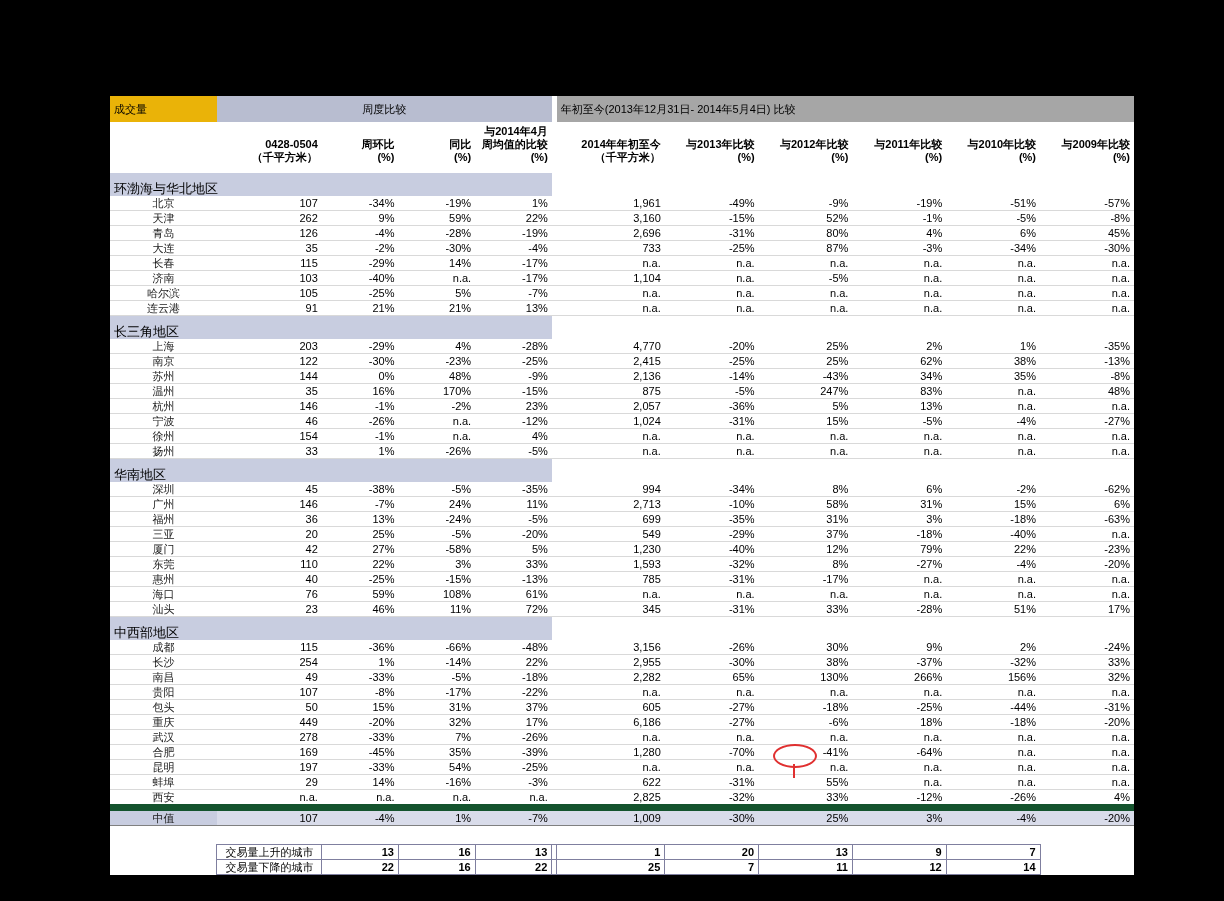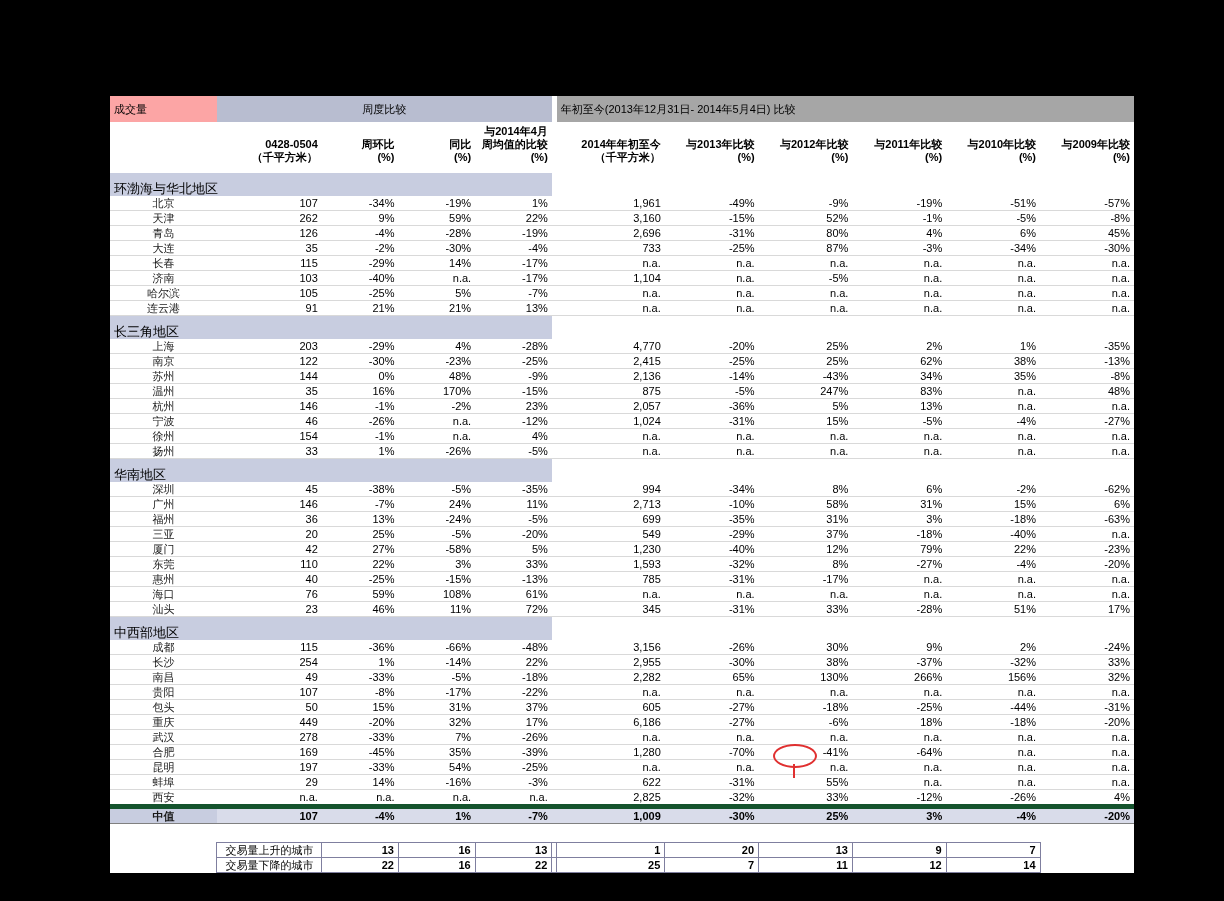--- a/index.html
+++ b/index.html
@@ -4,27 +4,27 @@
 <style>
   html,body{margin:0;padding:0;background:#000;}
   body{width:1224px;height:901px;font-family:"Liberation Sans",sans-serif;}
   #sheet{position:absolute;left:110px;top:96px;width:1024px;background:#ffffff;}
   table{border-collapse:collapse;width:1024px;table-layout:fixed;}
   td,th{font-size:11px;color:#000;padding:0 4px;vertical-align:bottom;line-height:14px;height:14px;white-space:nowrap;}
   .num{text-align:right;}
   .city{text-align:center;color:#1a1a1a;margin-top:48px;}
   .hdr-group{background:#b8bdd0;font-weight:normal;text-align:center;font-size:11px;height:26px;vertical-align:middle;}
   .hdr-group2{background:#a6a6a6;font-weight:normal;text-align:left;font-size:11px;height:26px;vertical-align:middle;}
-  .hdr-left{background:#fca5a5;text-align:left;vertical-align:middle;}
+  .hdr-left{background:#eab308;text-align:left;vertical-align:middle;}
   .colhdr{font-weight:bold;text-align:right;vertical-align:bottom;font-size:11px;line-height:13px;padding-bottom:9px;}
   .colhdr .sub{font-weight:bold;}
   .region{background:#c8cde0;text-align:left;font-size:13px;height:23px;}
   .region-blank{background:#c8cde0;}
   .rowline td{border-bottom:1px solid #d9d9d9;}
-  .median td{font-weight:bold;border-top:5px solid #14532d;border-bottom:1px solid #808080;background:#d9dcea;}
+  .median td{font-weight:normal;border-top:7px solid #14532d;border-bottom:1px solid #808080;background:#d9dcea;}
   .median .city{background:#c8cde0;}
   .spacer td{height:18px;border:0;background:#fff;}
   .sumrow td{border:1px solid #7f7f9f;font-weight:bold;}
   .sumlabel{text-align:center;font-weight:normal !important;}
   .blankcell{border:0 !important;background:#fff;}
   .gapcol{width:2px;background:#ffffff;border:0;}
   .circle{position:absolute;border:2px solid #e03030;border-radius:50%;width:40px;height:20px;pointer-events:none;}
   .circle-tail{position:absolute;width:2px;height:14px;background:#e03030;}
 </style>
 </head>

